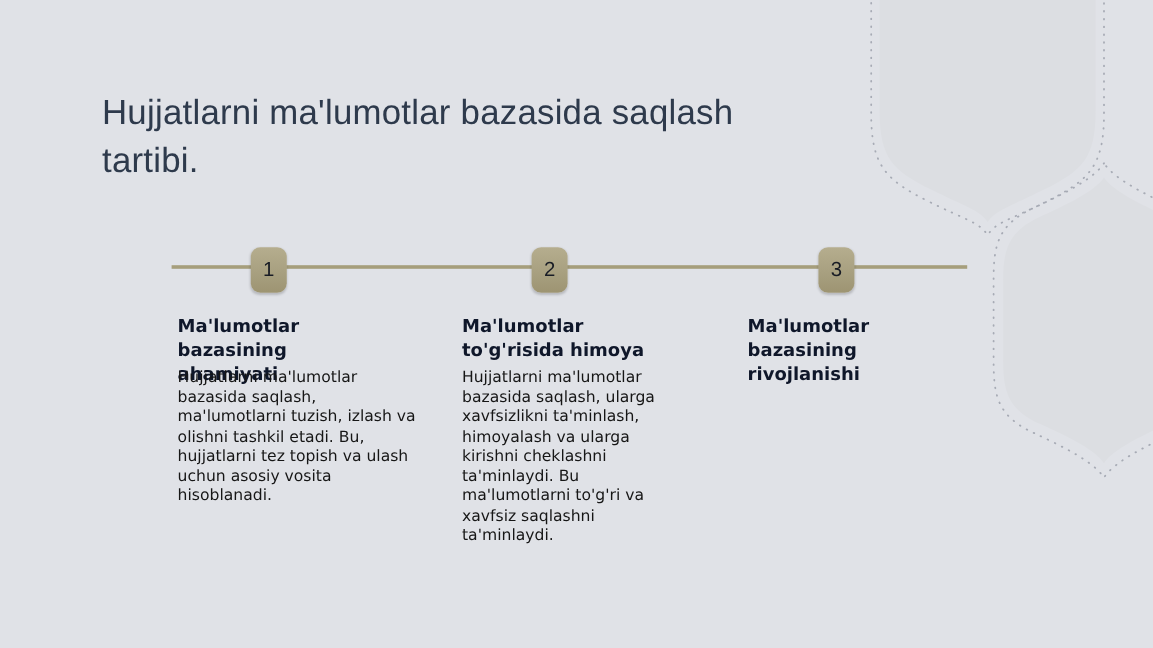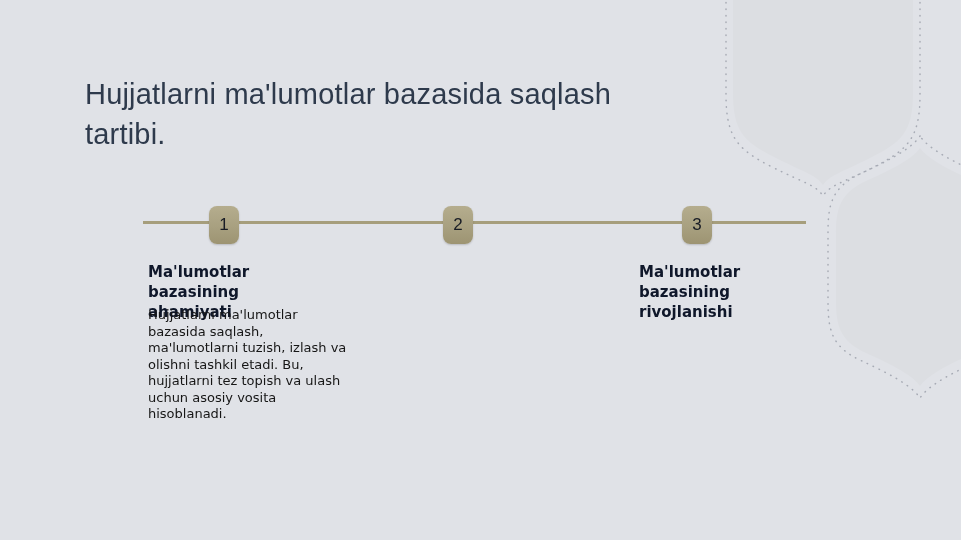--- a/index.html
+++ b/index.html
@@ -36,21 +36,21 @@
   .badge span{
     font-family:"Liberation Sans", sans-serif;
     font-size:17px;color:#181c25;
   }
   .badge.b1{left:209px;}
   .badge.b2{left:443px;}
   .badge.b3{left:682px;}
   .col{position:absolute;top:262px;height:210px;}
   .col.c1{left:148px;width:200px;}
   .col.c2{left:385px;width:175px;}
-  .col.c3{left:623px;width:190px;margin-left:16px;}
+  .col.c3{left:623px;width:190px;}
   .col-heading{
     position:absolute;top:0;left:0;margin:0;
     font-weight:700;font-size:15px;line-height:20px;
     color:#0f172a;
   }
   .c1 .col-heading{width:150px;}
   .c2 .col-heading{width:178px;}
   .c3 .col-heading{width:150px;}
   .col-body{
     position:absolute;top:45px;left:0;margin:0;width:100%;
@@ -92,18 +92,22 @@
   </div>
   <div class="badge b3">
     <span>3</span>
   </div>
 
   <section class="col c1">
     <h3 class="col-heading">Ma'lumotlar bazasining ahamiyati</h3>
     <p class="col-body">Hujjatlarni ma'lumotlar bazasida saqlash, ma'lumotlarni tuzish, izlash va olishni tashkil etadi. Bu, hujjatlarni tez topish va ulash uchun asosiy vosita hisoblanadi.</p>
   </section>
 
+  <section class="col c2">
+    <h3 class="col-heading">Ma'lumotlar to'g'risida himoya</h3>
+    <p class="col-body">Hujjatlarni ma'lumotlar bazasida saqlash, ularga xavfsizlikni ta'minlash, himoyalash va ularga kirishni cheklashni ta'minlaydi. Bu ma'lumotlarni to'g'ri va xavfsiz saqlashni ta'minlaydi.</p>
+  </section>
 
   <section class="col c3">
     <h3 class="col-heading">Ma'lumotlar bazasining rivojlanishi</h3>
   </section>
 
 </div>
 
 </body></html>

